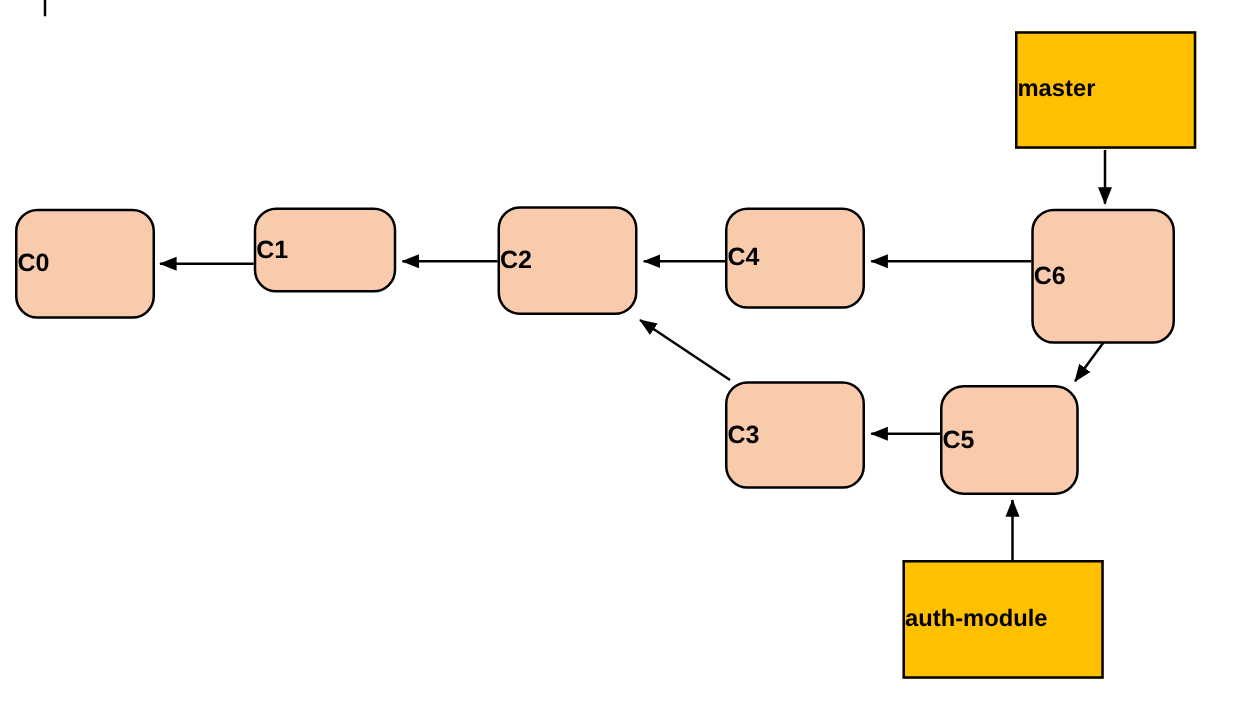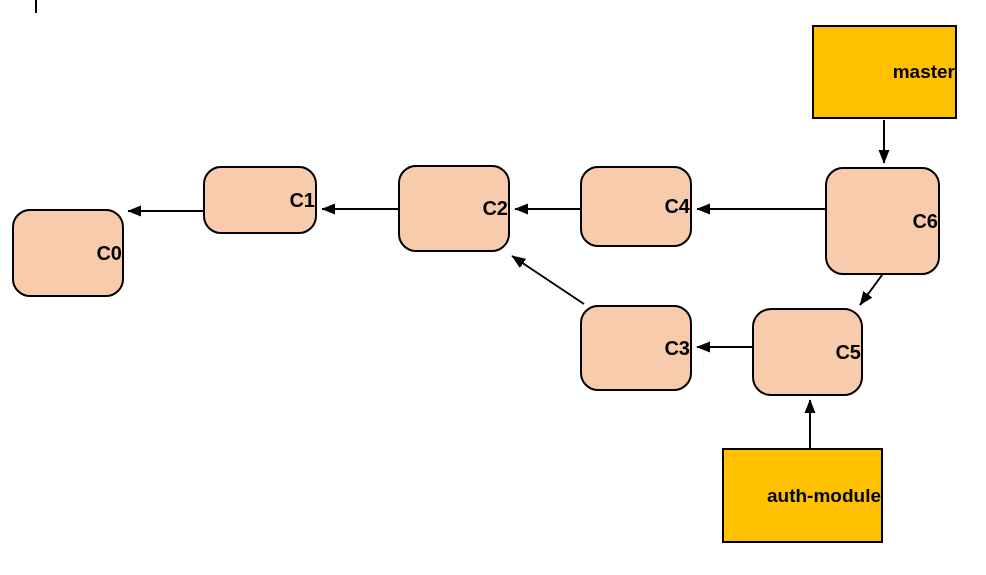--- a/index.html
+++ b/index.html
@@ -20,21 +20,21 @@
     left: 0;
     top: 0;
     width: 986px;
     height: 575px;
     pointer-events: none;
   }
   .node {
     position: absolute;
     display: flex;
     align-items: center;
-    justify-content: flex-end;
+    justify-content: flex-start;
     box-sizing: border-box;
     font-weight: bold;
     color: #000000;
   }
   .node.commit {
     border: 2px solid #000000;
     border-radius: 18px;
     font-size: 20px;
   }
   .node.branch {
@@ -64,42 +64,42 @@
         <line x1="580" y1="209" x2="515" y2="209" stroke="#000000" stroke-width="2" marker-end="url(#arrowhead)"></line>
         <line x1="825" y1="209" x2="697" y2="209" stroke="#000000" stroke-width="2" marker-end="url(#arrowhead)"></line>
         <line x1="884" y1="120" x2="884" y2="163" stroke="#000000" stroke-width="2" marker-end="url(#arrowhead)"></line>
         <line x1="896" y1="256" x2="860" y2="305" stroke="#000000" stroke-width="2" marker-end="url(#arrowhead)"></line>
         <line x1="752" y1="347" x2="697" y2="347" stroke="#000000" stroke-width="2" marker-end="url(#arrowhead)"></line>
         <line x1="584" y1="304" x2="512" y2="256" stroke="#000000" stroke-width="2" marker-end="url(#arrowhead)"></line>
         <line x1="810" y1="448" x2="810" y2="400" stroke="#000000" stroke-width="2" marker-end="url(#arrowhead)"></line>
       </g>
   </svg>
   <div id="node-layer">
-      <div class="node commit" style="left: 12px; top: 167px; width: 112px; height: 88px; background: rgb(248, 203, 173); border-color: rgb(0, 0, 0); margin-top: 42px;">
+      <div class="node commit" style="left: 12px; top: 167px; width: 112px; height: 88px; background: rgb(248, 203, 173); border-color: rgb(0, 0, 0);">
         <span>C0</span>
       </div>
       <div class="node commit" style="left: 203px; top: 166px; width: 114px; height: 68px; background: rgb(248, 203, 173); border-color: rgb(0, 0, 0);">
         <span>C1</span>
       </div>
       <div class="node commit" style="left: 398px; top: 165px; width: 112px; height: 87px; background: rgb(248, 203, 173); border-color: rgb(0, 0, 0);">
         <span>C2</span>
       </div>
       <div class="node commit" style="left: 580px; top: 166px; width: 112px; height: 81px; background: rgb(248, 203, 173); border-color: rgb(0, 0, 0);">
         <span>C4</span>
       </div>
       <div class="node commit" style="left: 825px; top: 167px; width: 115px; height: 108px; background: rgb(248, 203, 173); border-color: rgb(0, 0, 0);">
         <span>C6</span>
       </div>
-      <div class="node commit" style="left: 580px; top: 305px; width: 112px; height: 86px; background: rgb(248, 203, 173); border-color: rgb(0, 0, 0); padding-left: 40px;">
+      <div class="node commit" style="left: 580px; top: 305px; width: 112px; height: 86px; background: rgb(248, 203, 173); border-color: rgb(0, 0, 0);">
         <span>C3</span>
       </div>
       <div class="node commit" style="left: 752px; top: 308px; width: 111px; height: 88px; background: rgb(248, 203, 173); border-color: rgb(0, 0, 0); border-radius: 19px;">
         <span>C5</span>
       </div>
       <div class="node branch" style="left: 812px; top: 25px; width: 145px; height: 94px; background: rgb(255, 192, 0); border-color: rgb(0, 0, 0);">
         <span>master</span>
       </div>
-      <div class="node branch" style="left: 722px; top: 448px; width: 161px; height: 95px; background: rgb(255, 192, 0); border-color: rgb(0, 0, 0); padding-left: 16px;">
+      <div class="node branch" style="left: 722px; top: 448px; width: 161px; height: 95px; background: rgb(255, 192, 0); border-color: rgb(0, 0, 0);">
         <span>auth-module</span>
       </div>
     </div>
   <div class="cursor-artifact" style="left: 35px; top: 0px; height: 13px;"></div>
 </div>
 
 </body></html>

